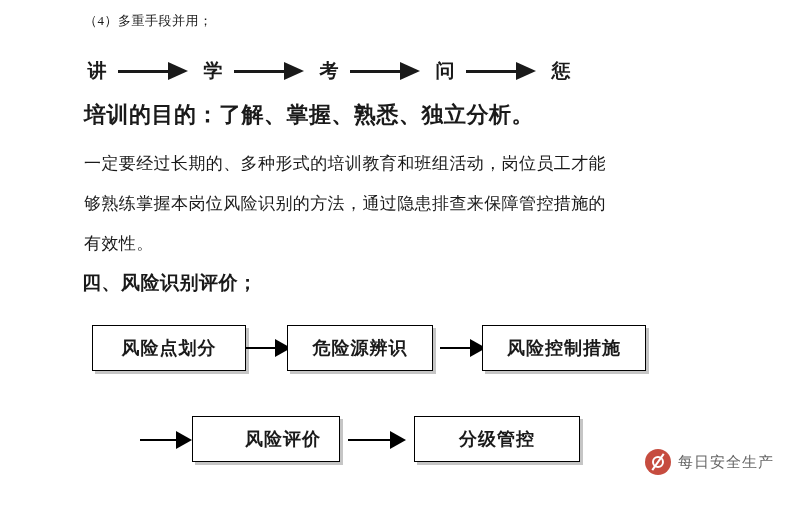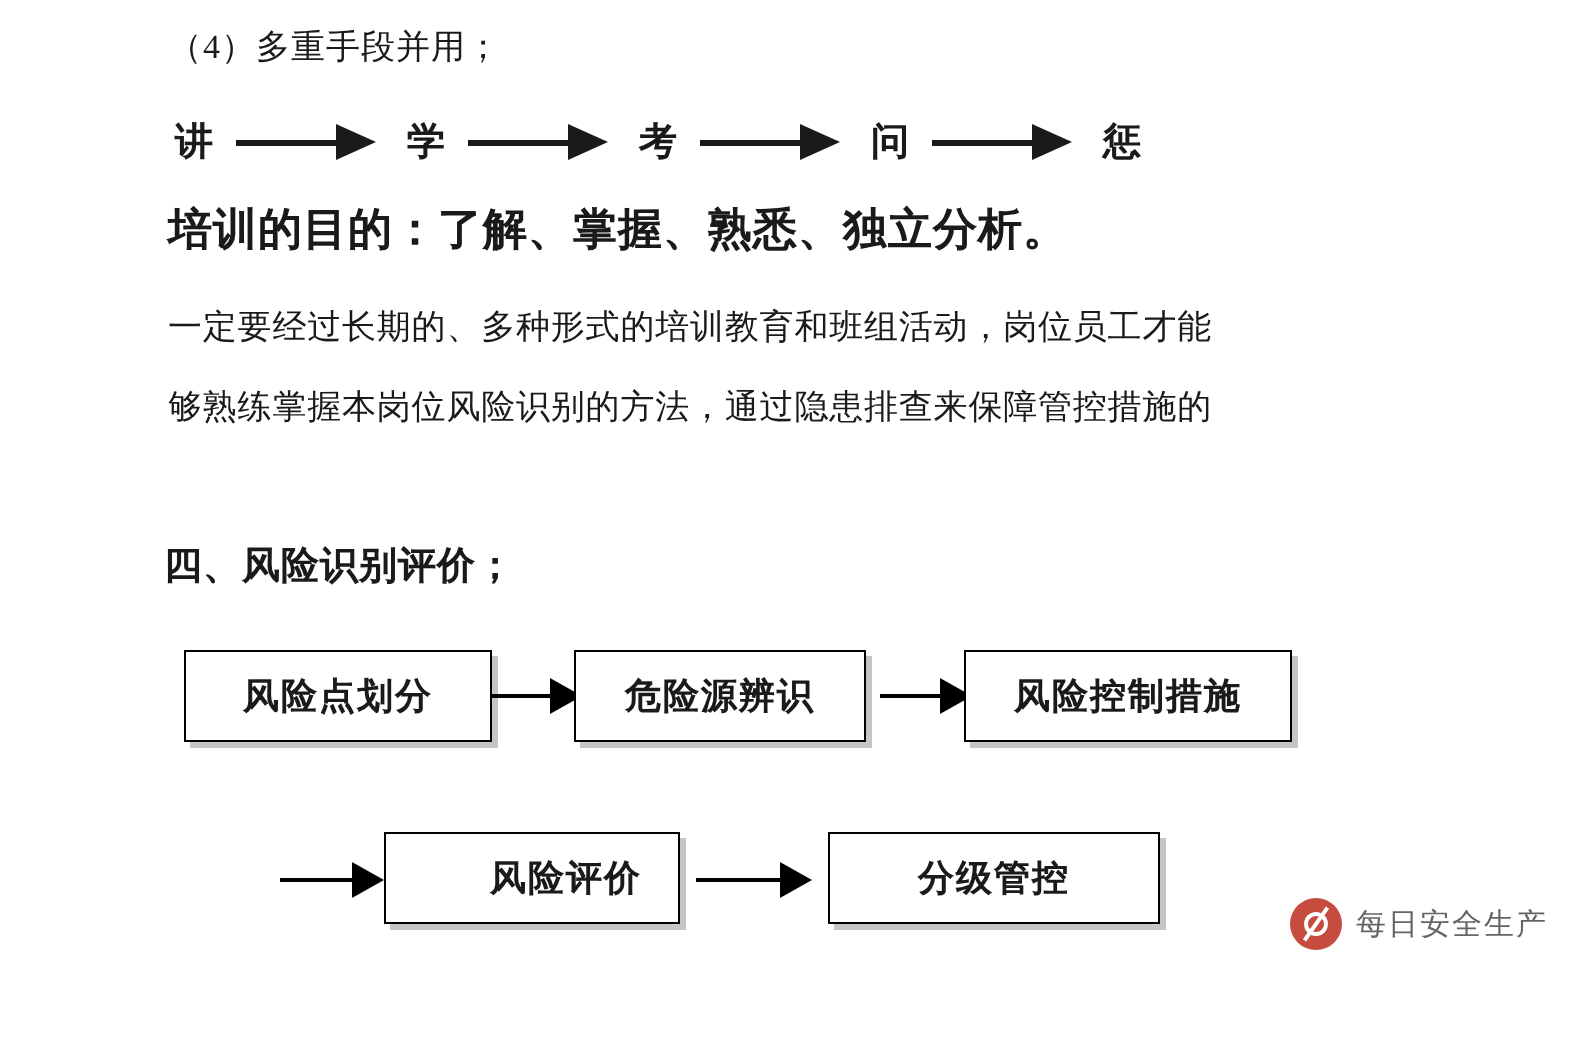--- a/index.html
+++ b/index.html
@@ -20,21 +20,21 @@
     position: absolute;
     left: 0; top: 0;
     width: 788px;
     height: 527px;
   }
 
   
   .line {
     position: absolute;
     white-space: nowrap;
-    font-size: 17px;
+    font-size: 13px;
     letter-spacing: 0.5px;
   }
   .bold {
     font-weight: bold;
   }
   .para {
     position: absolute;
     font-size: 17px;
     line-height: 40px;
     letter-spacing: 0.4px;
@@ -187,20 +187,21 @@
         <span class="shaft"></span>
         <span class="head"></span>
       </span>
     <span class="ch">惩</span>
   </div>
 
   <div class="line bold" style="left:84px; top:100px; font-size:22px;">培训的目的：了解、掌握、熟悉、独立分析。</div>
 
   <div class="para" style="left:84px; top:144px;">一定要经过长期的、多种形式的培训教育和班组活动，岗位员工才能</div>
   <div class="para" style="left:84px; top:184px;">够熟练掌握本岗位风险识别的方法，通过隐患排查来保障管控措施的</div>
+  <div class="para" style="left:84px; top:224px;">有效性。</div>
 
   <div class="line bold" style="left:82px; top:270px; font-size:19px;">四、风险识别评价；</div>
 
   <div class="fbox shadow" style="left:92px; top:325px; width:154px; height:46px;">
     <span>风险点划分</span>
   </div>
   <div class="farrow" style="left:245px; top:339px; width:46px;">
     <span class="shaft2" style="width:32px;"></span>
     <span class="head2" style="left:30px;"></span>
   </div>

